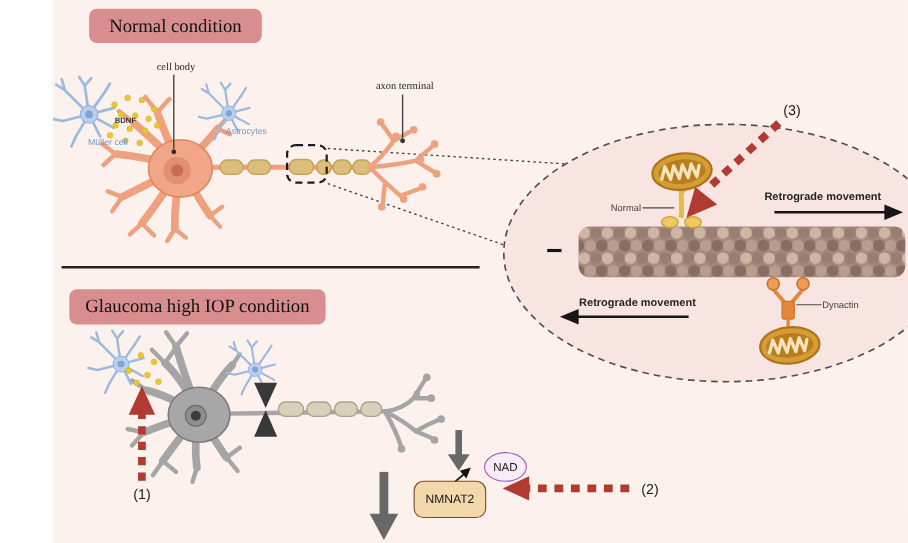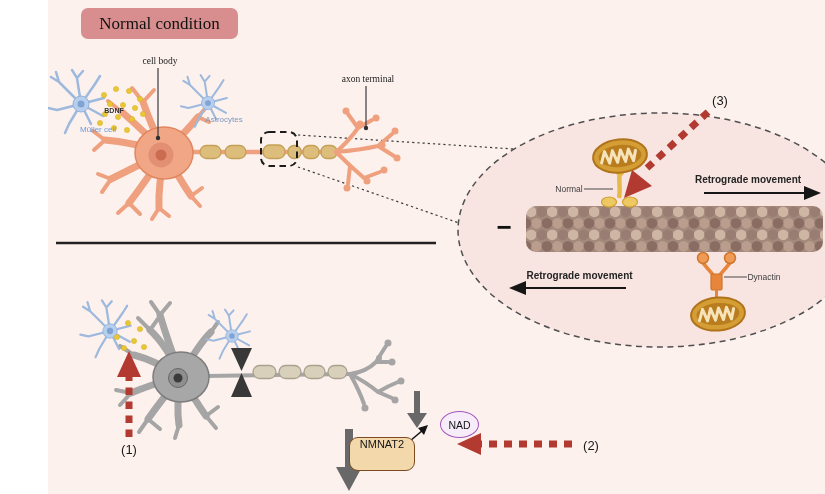--- a/index.html
+++ b/index.html
@@ -18,22 +18,22 @@
     font-family:"Liberation Serif","DejaVu Serif",serif;
     font-size:17px;color:#111;
   }
   .small-lbl{font-size:9.5px;color:#222;font-family:Liberation Serif, serif;}
   .glia-lbl{font-size:8px;}
   .inset-lbl{font-size:8.5px;color:#3f3f3f;}
   .move-lbl{font-size:10px;font-weight:600;color:#242424;}
   .num-lbl{font-size:13px;color:#1a1a1a;}
   .pole{font-weight:700;color:#111;}
   #nmnat2-box{
-    position:absolute;left:301px;top:437px;width:64px;height:32px;
-    display:flex;align-items:flex-start;justify-content:center;
+    position:absolute;left:328px;top:437px;width:64px;height:32px;
+    display:flex;align-items:center;justify-content:center;
     background:#f2d8ab;border:1.5px solid #7c4a1e;border-radius:9px;
     font-size:11px;color:#161616;
   }
   #nad-pill{
     position:absolute;left:392px;top:411px;width:37px;height:25px;
     display:flex;align-items:center;justify-content:center;
     background:#f7ecfa;border:1.6px solid #a458bd;border-radius:50%;
     font-size:10.5px;color:#161616;
   }
 </style>
@@ -285,20 +285,23 @@
   <g>
     <path d="M362,441 L375,430" stroke="#141414" stroke-width="1.5"></path>
     <polygon points="380,425 370,428 376,435" fill="#141414"></polygon>
   </g>
 </svg>
 
 <div class="title-box" style="left:33px;top:8px;width:157px;height:31px;">
   <span>Normal condition</span>
 </div>
 
+<div class="title-box" style="left:15px;top:263px;width:233px;height:32px;">
+  <span>Glaucoma high IOP condition</span>
+</div>
 
 <div class="lbl small-lbl" style="left:112px;top:62px;">cell body</div>
 <div class="lbl small-lbl" style="left:320px;top:80px;">axon terminal</div>
 <div class="lbl" style="left:66px;top:110px;font-size:7px;font-weight:700;color:#333;">BDNF</div>
 <div class="lbl glia-lbl" style="left:50px;top:130px;color:#6b99d6;">Müller cell</div>
 <div class="lbl glia-lbl" style="left:176px;top:120px;color:#7d98bd;">Astrocytes</div>
 
 <div class="lbl inset-lbl" style="left:521px;top:189px;">Normal</div>
 <div class="lbl inset-lbl" style="left:716px;top:277px;">Dynactin</div>
 <div class="lbl move-lbl" style="left:700px;top:180px;">Retrograde movement</div>

